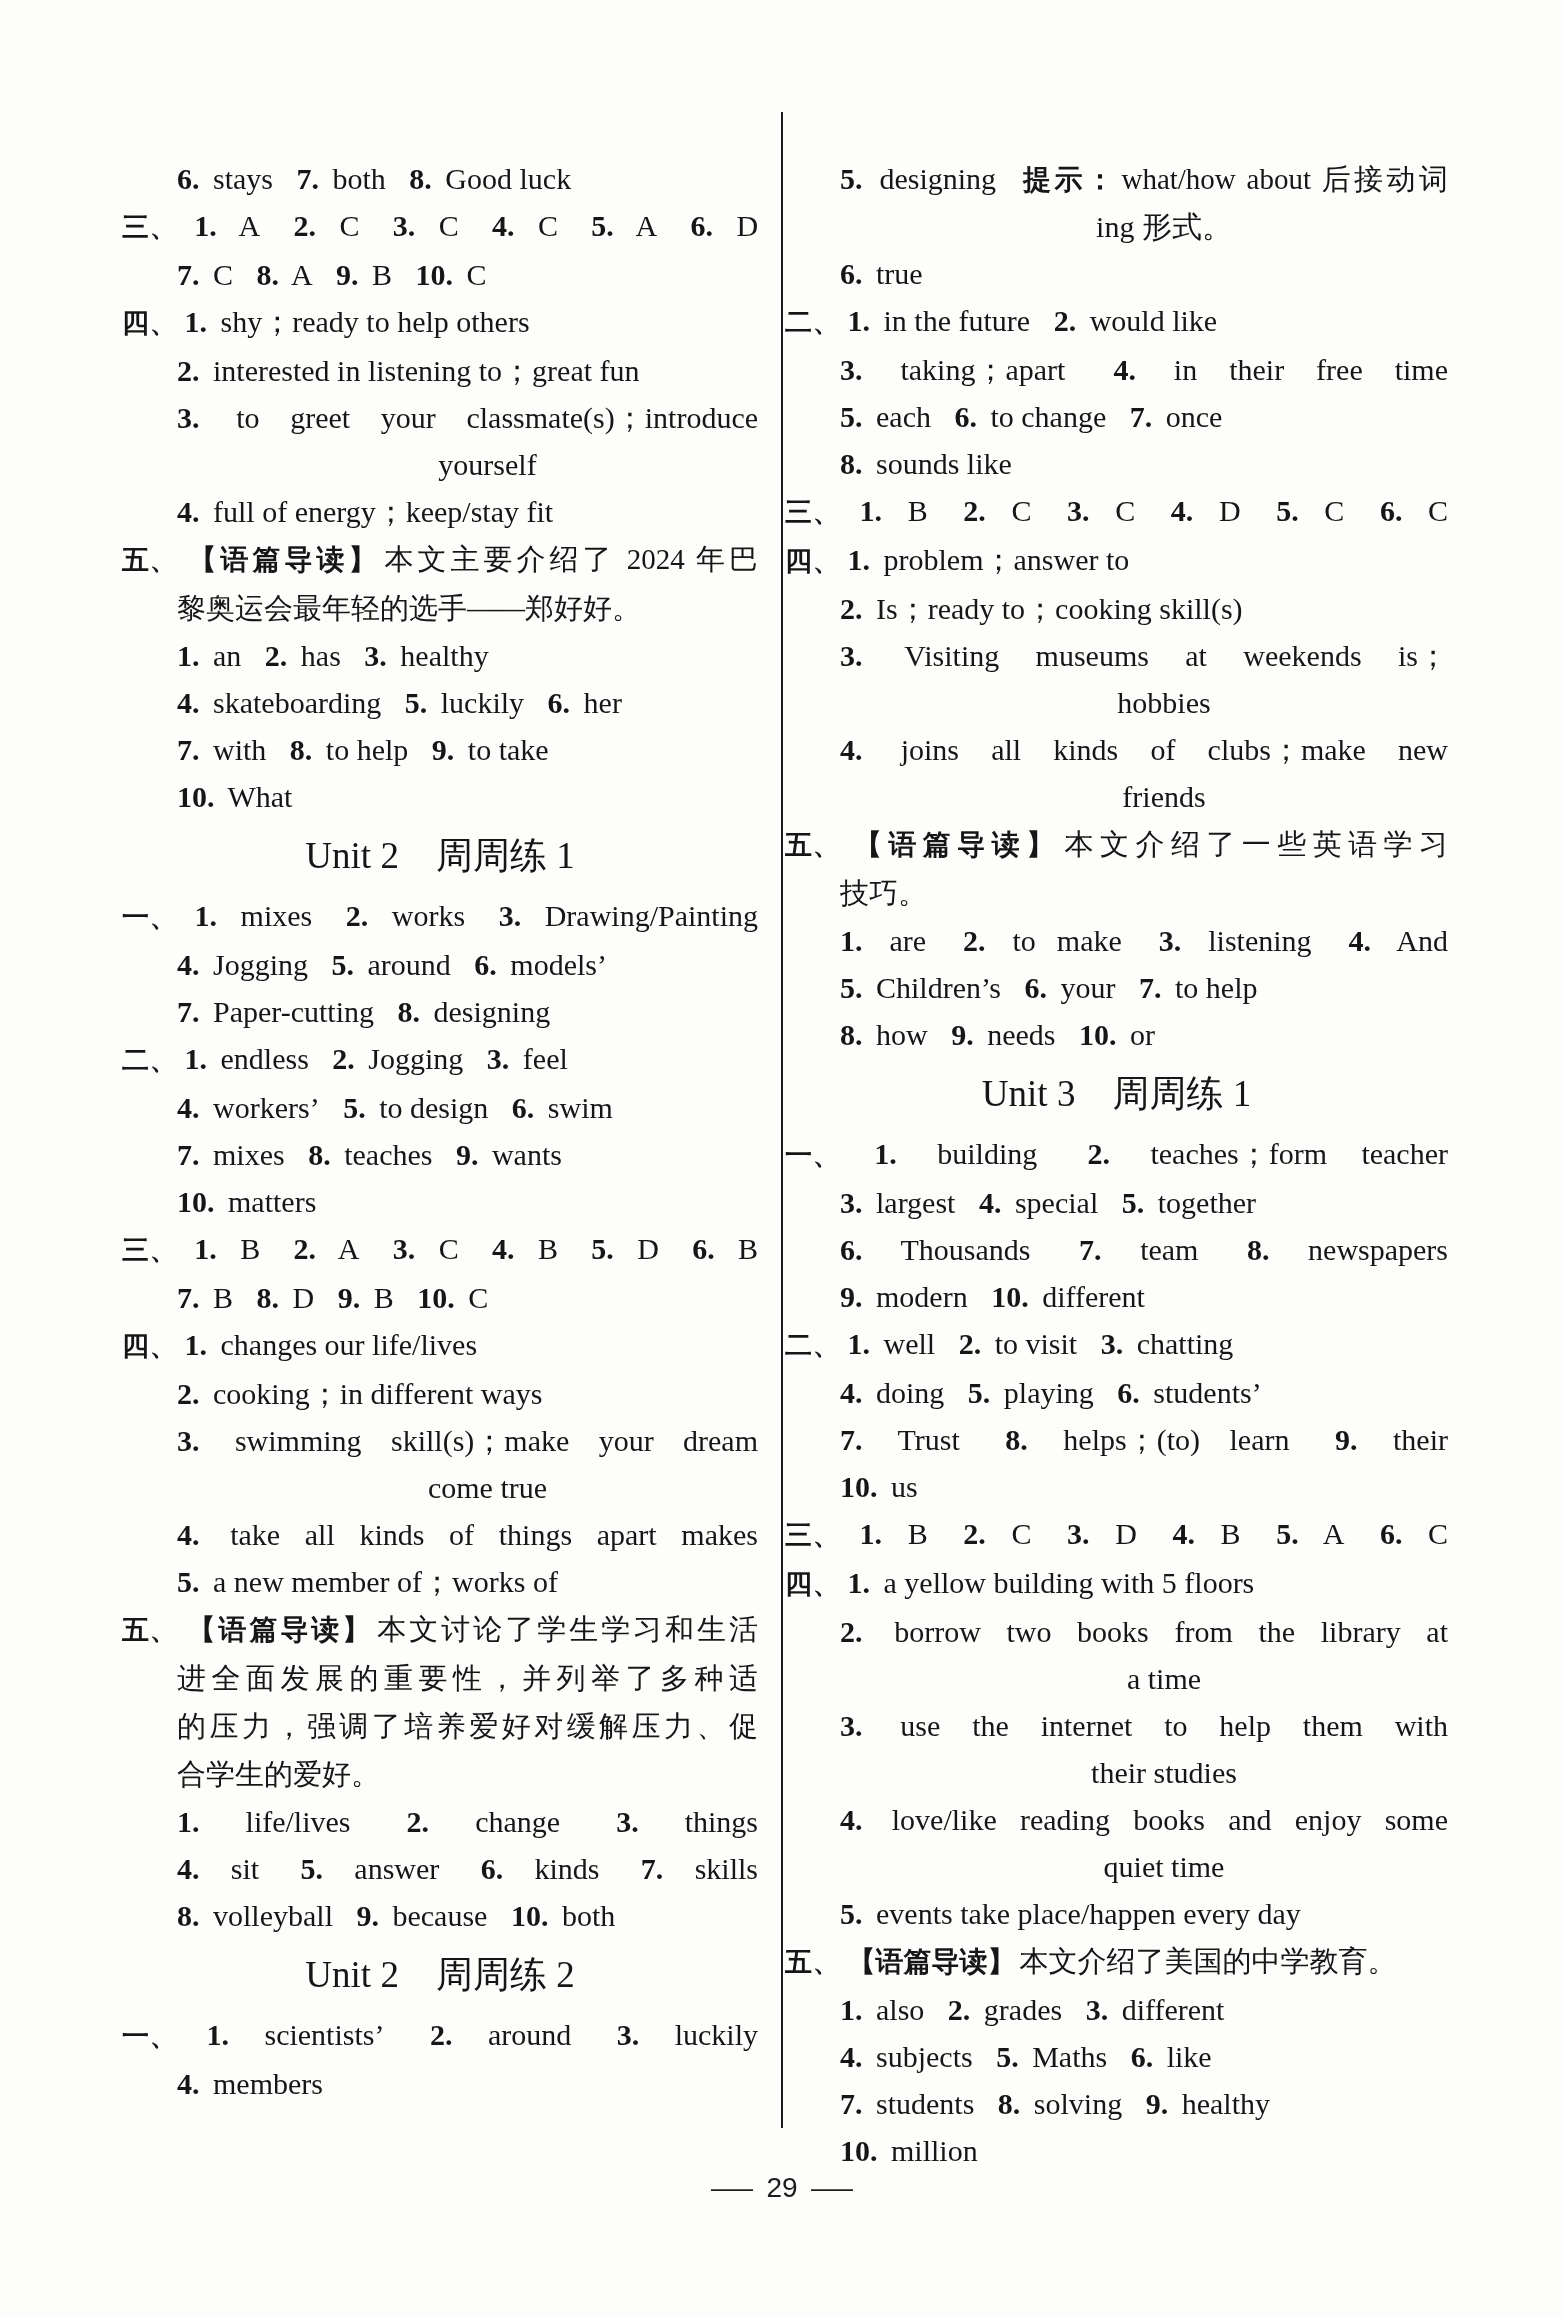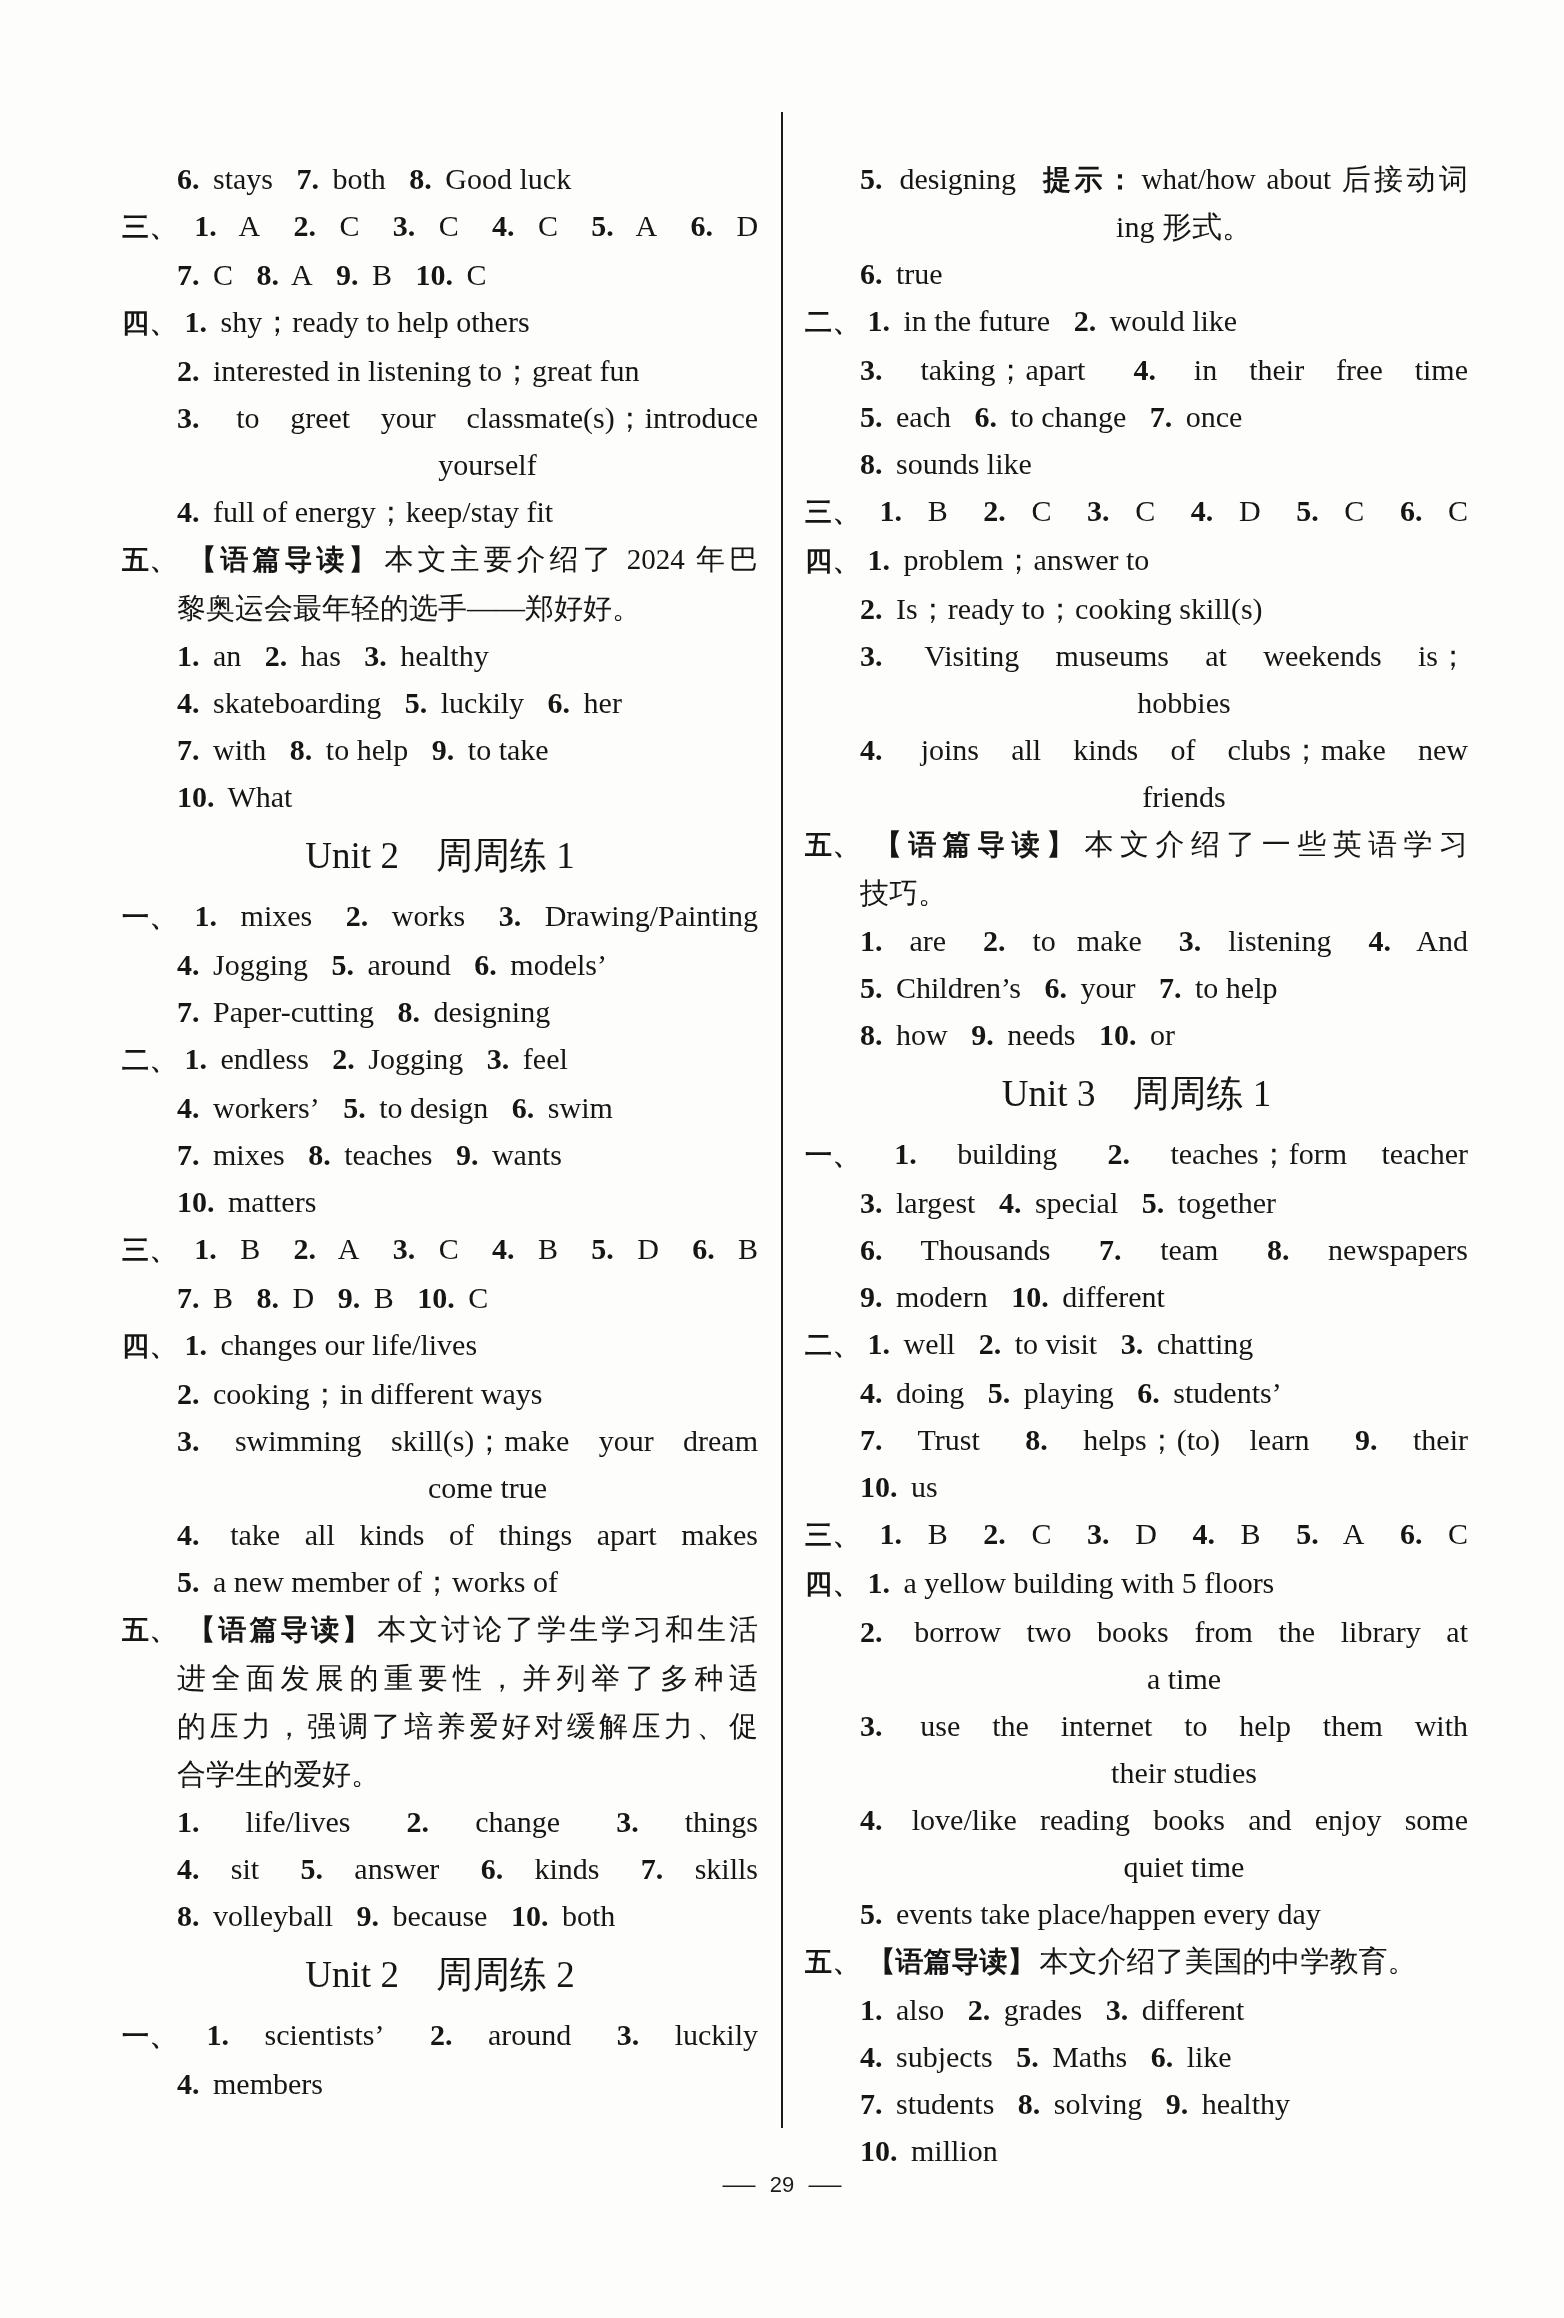--- a/index.html
+++ b/index.html
@@ -3,21 +3,21 @@
 <meta charset="utf-8">
 <style>
   html,body{margin:0;padding:0}
   body{
     width:1564px;height:2319px;position:relative;overflow:hidden;
     background:#fdfdfb;color:#161616;
     font-family:"Liberation Serif","DejaVu Serif",serif;
   }
   .column{position:absolute;top:155px;}
   #col-left{left:122px;width:636px;}
-  #col-right{left:805px;width:663px;}
+  #col-right{left:785px;width:663px;}
   .row{font-size:30px;line-height:47px;min-height:47px;}
   .row.justify{text-align:justify;text-align-last:justify;}
   .item-row{padding-left:55px;}
   .cont-row{padding-left:95px;text-align:center;}
   .lbl{
     display:inline-block;width:55px;
     font-family:"Liberation Sans","DejaVu Sans",sans-serif;
     font-weight:700;font-size:27px;letter-spacing:0.7px;
   }
   .num{font-weight:700;margin-right:6px;}
@@ -29,21 +29,21 @@
   }
   .cjk{font-size:29px;}
   .heading-row{
     height:72px;line-height:72px;text-align:center;
     font-weight:400;font-size:37px;
   }
   .divider{position:absolute;left:781px;top:112px;width:2px;height:2016px;background:#1b1b1b;}
   .footer{
     position:absolute;left:0;top:2172px;width:1564px;text-align:center;
     font-family:"Liberation Sans","DejaVu Sans",sans-serif;
-    font-size:22px;color:#1c1c1c;
+    font-size:28px;color:#1c1c1c;
   }
   .footer .dash{display:inline-block;margin:0 20px;transform:scaleX(1.5);}
 </style>
 </head>
 <body>
 
 <main>
   <div class="column" id="col-left">
       <div class="row item-row"><span class="item"><span class="num">6.</span> <span class="txt">stays</span></span> <span class="item"><span class="num">7.</span> <span class="txt">both</span></span> <span class="item"><span class="num">8.</span> <span class="txt">Good luck</span></span> </div>
       <div class="row justify"><span class="lbl">三、</span> <span class="item"><span class="num">1.</span> <span class="txt">A</span></span> <span class="item"><span class="num">2.</span> <span class="txt">C</span></span> <span class="item"><span class="num">3.</span> <span class="txt">C</span></span> <span class="item"><span class="num">4.</span> <span class="txt">C</span></span> <span class="item"><span class="num">5.</span> <span class="txt">A</span></span> <span class="item"><span class="num">6.</span> <span class="txt">D</span></span> </div>

